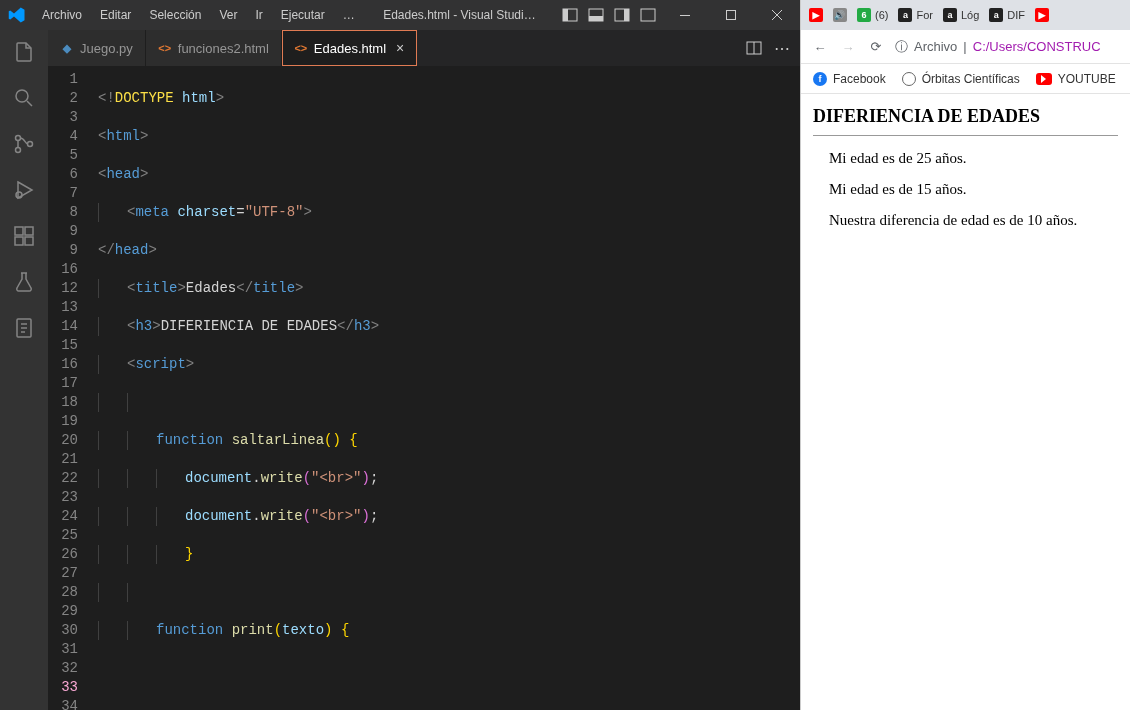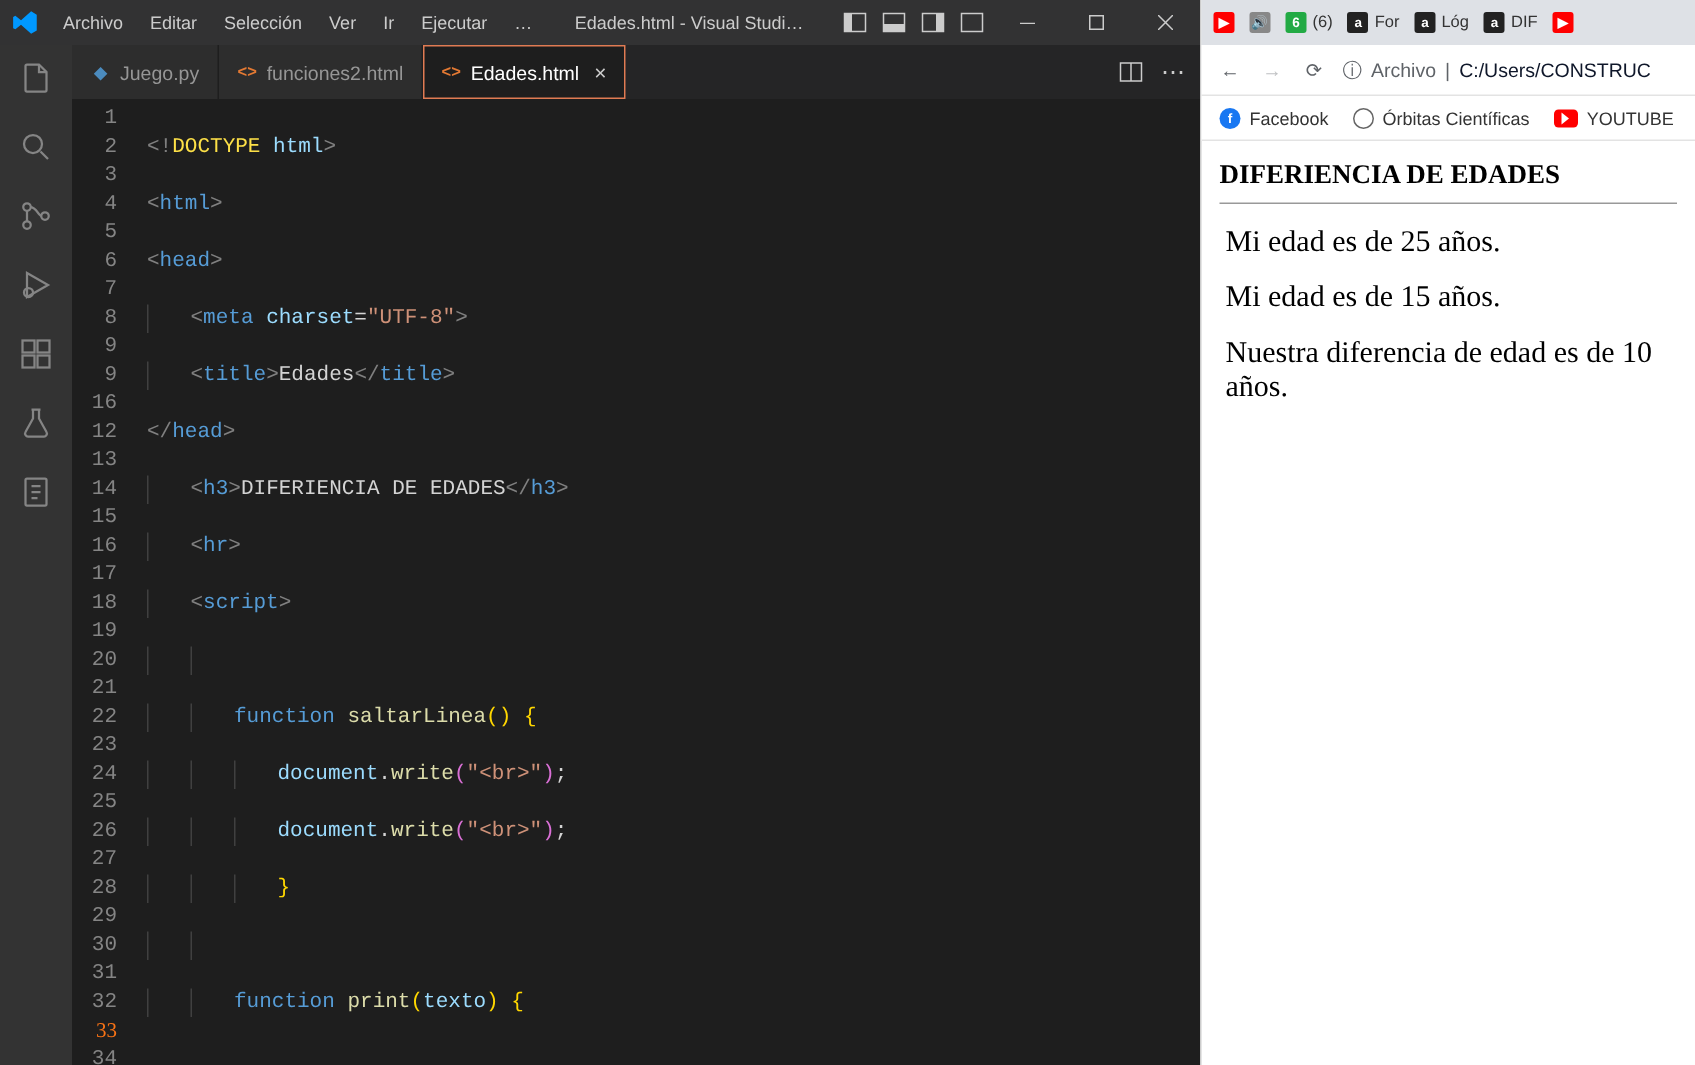--- a/index.html
+++ b/index.html
@@ -30,21 +30,21 @@
   .tab.active .tab-close { visibility: visible; }
   .tab-spacer { flex: 1; }
   .tab-actions { display: flex; align-items: center; gap: 12px; padding: 0 10px; color: #ccc; }
   .file-icon { width: 14px; height: 14px; display: inline-flex; align-items: center; justify-content: center; font-size: 11px; font-weight: bold; }
   .py-icon { color: #4B8BBE; }
   .html-icon { color: #e37933; }
 
   .code-panel { flex: 1; display: flex; font-family: Consolas, "Courier New", monospace; font-size: 14px; line-height: 19px; overflow: hidden; background: #1e1e1e; }
   .gutter { width: 48px; text-align: right; color: #858585; padding: 4px 18px 4px 0; user-select: none; background: #1e1e1e; }
   .gutter div { height: 19px; }
-  .gutter .curr { color: #f97316; font-family: Liberation Serif, serif; }
+  .gutter .curr { color: #f9a8d4; }
   .code-lines { flex: 1; padding: 4px 0; color: #d4d4d4; white-space: pre; position: relative; overflow: hidden; }
   .code-lines .ln { height: 19px; padding-left: 2px; position: relative; }
   .indent { display:inline-block; border-left:1px solid #404040; width:0; margin-right: 28px; vertical-align: top; height: 19px; position: relative; }
 
   .tk-tag { color: #808080; }
   .tk-elem { color: #569cd6; }
   .tk-doctype { color: #fde047; }
   .tk-attr { color: #9cdcfe; }
   .tk-str { color: #ce9178; }
   .tk-kw { color: #569cd6; }
@@ -70,21 +70,21 @@
   .omnibox { flex: 1; display: flex; align-items: center; gap: 6px; color: #5f6368; font-size: 13px; overflow: hidden; white-space: nowrap; }
   .bookmarks { height: 30px; background: #fff; border-bottom: 1px solid #e3e3e3; display: flex; align-items: center; gap: 16px; padding: 0 12px; font-size: 12px; color: #333; }
   .bk { display: flex; align-items: center; gap: 6px; white-space: nowrap; }
   .fb-ico { width:14px; height:14px; background:#1877f2; border-radius:50%; color:#fff; font-size:9px; font-weight:bold; display:inline-flex; align-items:center; justify-content:center; }
   .gl-ico { width:14px; height:14px; border:1px solid #666; border-radius:50%; display:inline-block; }
   .yt-ico { width:16px; height:12px; background:#ff0000; border-radius:3px; position:relative; }
   .yt-ico::after{ content:''; position:absolute; left:5px; top:2px; border-left:5px solid #fff; border-top:4px solid transparent; border-bottom:4px solid transparent; }
   .page-content { flex: 1; padding: 12px; font-family: "Times New Roman", serif; color: #000; }
   .page-content h3 { font-size: 18px; font-weight: bold; margin-bottom: 8px; }
   .page-content hr { border: none; border-top: 1px solid #999; margin-bottom: 10px; }
-  .page-content p { font-size: 20px; margin: 14px 4px; }
+  .page-content p { font-size: 15px; margin: 14px 16px; }
 
   svg { display: block; }
 </style>
 </head>
 <body>
 
 <div class="vscode">
   <div class="titlebar">
     <span class="vscode-logo">
       <svg viewBox="0 0 24 24" width="18" height="18">
@@ -270,24 +270,23 @@
             <div>31</div>
             <div>32</div>
             <div class="curr">33</div>
             <div>34</div>
           </div>
         <div class="code-lines" id="codelines">
 <div class="ln"><span class="tk-tag">&lt;!</span><span class="tk-doctype">DOCTYPE</span><span> </span><span class="tk-attr">html</span><span class="tk-tag">&gt;</span></div>
 <div class="ln"><span class="tk-tag">&lt;</span><span class="tk-elem">html</span><span class="tk-tag">&gt;</span></div>
 <div class="ln"><span class="tk-tag">&lt;</span><span class="tk-elem">head</span><span class="tk-tag">&gt;</span></div>
 <div class="ln"><span class="indent"></span><span class="tk-tag">&lt;</span><span class="tk-elem">meta</span><span> </span><span class="tk-attr">charset</span><span class="tk-punc">=</span><span class="tk-str">"UTF-8"</span><span class="tk-tag">&gt;</span></div>
+<div class="ln"><span class="tk-tag">&lt;/</span><span class="tk-elem">head</span><span class="tk-tag">&gt;</span></div>
 <div class="ln"><span class="indent"></span><span class="tk-tag">&lt;</span><span class="tk-elem">title</span><span class="tk-tag">&gt;</span><span class="tk-text">Edades</span><span class="tk-tag">&lt;/</span><span class="tk-elem">title</span><span class="tk-tag">&gt;</span></div>
-<div class="ln"><span class="tk-tag">&lt;/</span><span class="tk-elem">head</span><span class="tk-tag">&gt;</span></div>
 <div class="ln"><span class="indent"></span><span class="tk-tag">&lt;</span><span class="tk-elem">h3</span><span class="tk-tag">&gt;</span><span class="tk-text">DIFERIENCIA DE EDADES</span><span class="tk-tag">&lt;/</span><span class="tk-elem">h3</span><span class="tk-tag">&gt;</span></div>
-<div class="ln"><span class="indent"></span><span class="tk-tag">&lt;</span><span class="tk-elem">hr</span><span class="tk-tag">&gt;</span></div>
 <div class="ln"><span class="indent"></span><span class="tk-tag">&lt;</span><span class="tk-elem">script</span><span class="tk-tag">&gt;</span></div>
 <div class="ln"><span class="indent"></span><span class="indent"></span></div>
 <div class="ln"><span class="indent"></span><span class="indent"></span><span class="tk-kw">function</span><span> </span><span class="tk-fn">saltarLinea</span><span class="tk-brace0">(</span><span class="tk-brace0">) </span><span class="tk-brace0">{</span></div>
 <div class="ln"><span class="indent"></span><span class="indent"></span><span class="indent"></span><span class="tk-var">document</span><span class="tk-punc">.</span><span class="tk-fn">write</span><span class="tk-brace1">(</span><span class="tk-str">"&lt;br&gt;"</span><span class="tk-brace1">)</span><span class="tk-punc">;</span></div>
 <div class="ln"><span class="indent"></span><span class="indent"></span><span class="indent"></span><span class="tk-var">document</span><span class="tk-punc">.</span><span class="tk-fn">write</span><span class="tk-brace1">(</span><span class="tk-str">"&lt;br&gt;"</span><span class="tk-brace1">)</span><span class="tk-punc">;</span></div>
 <div class="ln"><span class="indent"></span><span class="indent"></span><span class="indent"></span><span class="tk-brace0">}</span></div>
 <div class="ln"><span class="indent"></span><span class="indent"></span></div>
 <div class="ln"><span class="indent"></span><span class="indent"></span><span class="tk-kw">function</span><span> </span><span class="tk-fn">print</span><span class="tk-brace0">(</span><span class="tk-var">texto</span><span class="tk-brace0">) </span><span class="tk-brace0">{</span></div>
 
 
@@ -342,21 +341,21 @@
       </span>
   </div>
   <div class="chrome-toolbar">
     <span class="nav-ico">←</span>
     <span class="nav-ico" style="opacity:.4">→</span>
     <span class="nav-ico">⟳</span>
     <div class="omnibox">
       <span>ⓘ</span>
       <span>Archivo</span>
       <span>|</span>
-      <span style="color:#0f172a">C:/Users/CONSTRUC</span>
+      <span style="color:#a21caf">C:/Users/CONSTRUC</span>
     </div>
   </div>
   <div class="bookmarks">
     <span class="bk">
         <span class="fb-ico">f</span>
         <span>Facebook</span>
       </span>
     <span class="bk">
         <span class="gl-ico"></span>
         <span>Órbitas Científicas</span>

